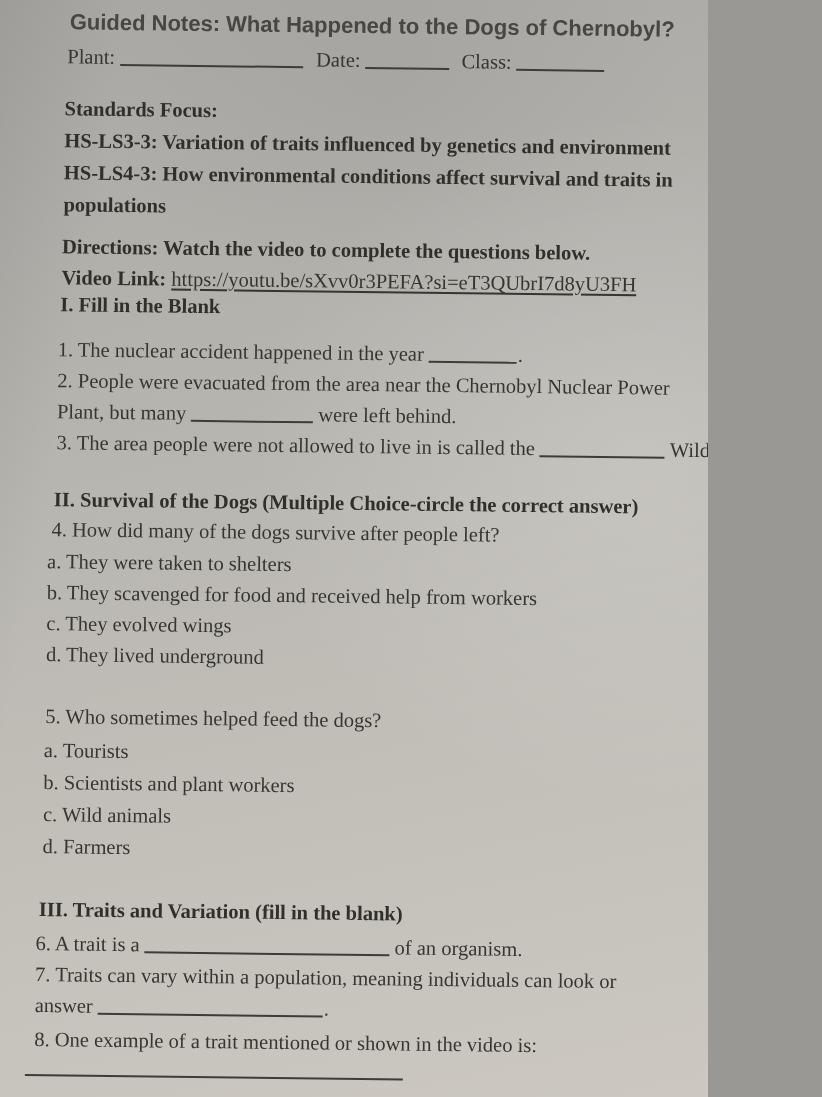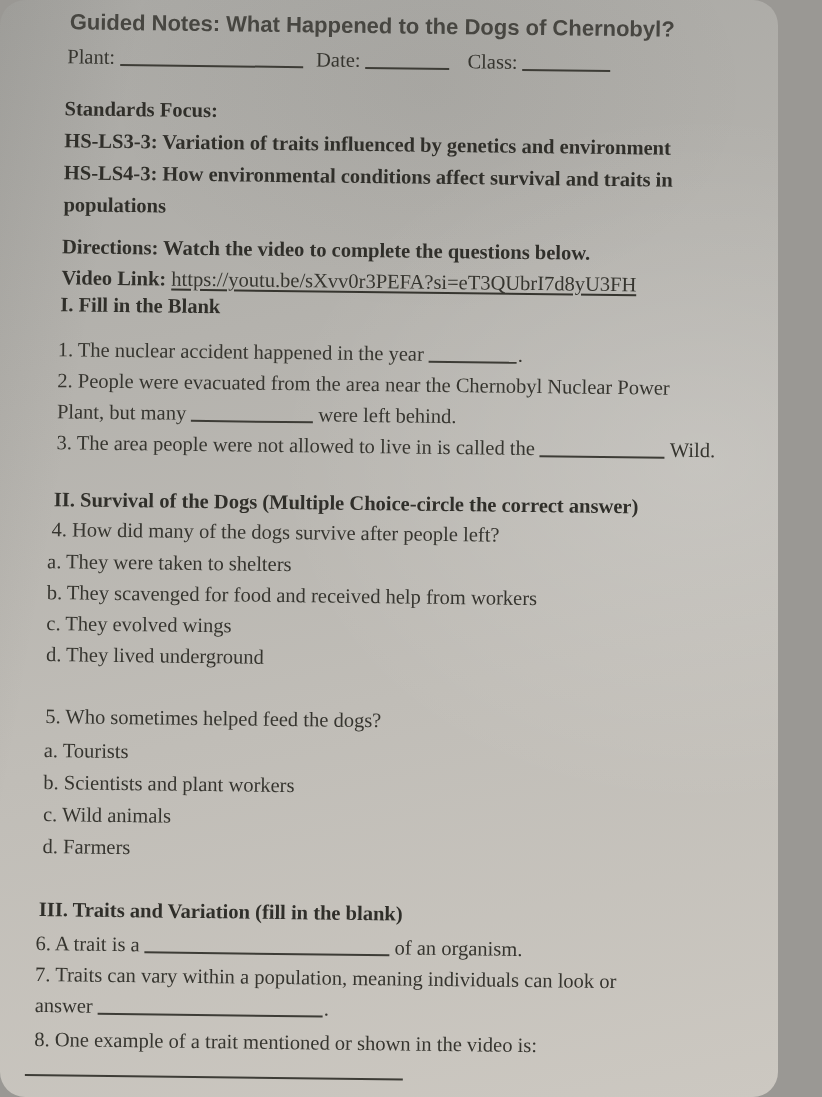--- a/index.html
+++ b/index.html
@@ -1,29 +1,28 @@
 <!DOCTYPE html>
 <html><head>
 <meta charset="utf-8">
 <style>
   * { box-sizing: border-box; }
   html, body { margin: 0; padding: 0; background: #9a9894; }
   .page {
     position: relative;
-    width: 778px;
+    width: 708px;
     height: 1097px;
     overflow: hidden;
     font-family: "Liberation Serif", serif;
     color: #36352f;
     background:
       linear-gradient(100deg, rgba(55,55,52,0.10) 0%, rgba(55,55,52,0) 15%),
       radial-gradient(95% 55% at 90% 42%, rgba(255,255,253,0.16) 0%, rgba(255,255,255,0) 58%),
       radial-gradient(60% 30% at 55% 8%, rgba(40,40,38,0.05) 0%, rgba(0,0,0,0) 70%),
       linear-gradient(168deg, #a9a8a4 0%, #b4b2ad 30%, #c0bdb7 62%, #ccc8c1 100%);
-    border-radius: 25px;
   }
   .content {
     position: absolute;
     top: 0; left: 0; width: 100%;
     transform: rotate(0.7deg);
     transform-origin: 40px 0;
   }
   .ln {
     font-size: 20.5px;
     line-height: 31px;
@@ -68,21 +67,21 @@
   }
   .b-name  { width: 183px; }
   .b-date  { width: 84px;  }
   .b-class { width: 88px;  }
   .b-q1    { width: 88px;  margin-right: 1px; }
   .b-q2    { width: 122px; }
   .b-q3    { width: 125px; }
   .b-q6    { width: 245px; }
   .b-q7    { width: 225px; margin-right: 1px; }
   .gap-date  { margin-left: 8px; }
-  .gap-class { margin-left: 13px; }
+  .gap-class { margin-left: 7px; }
   .answer-rule {
     width: 378px;
     height: 0;
     border-top: 2px solid #3d3c36;
     margin: 19px 0 0 38px;
   }
   .link-url { text-decoration: underline; text-underline-offset: 3px; }
 </style>
 </head>
 <body>

